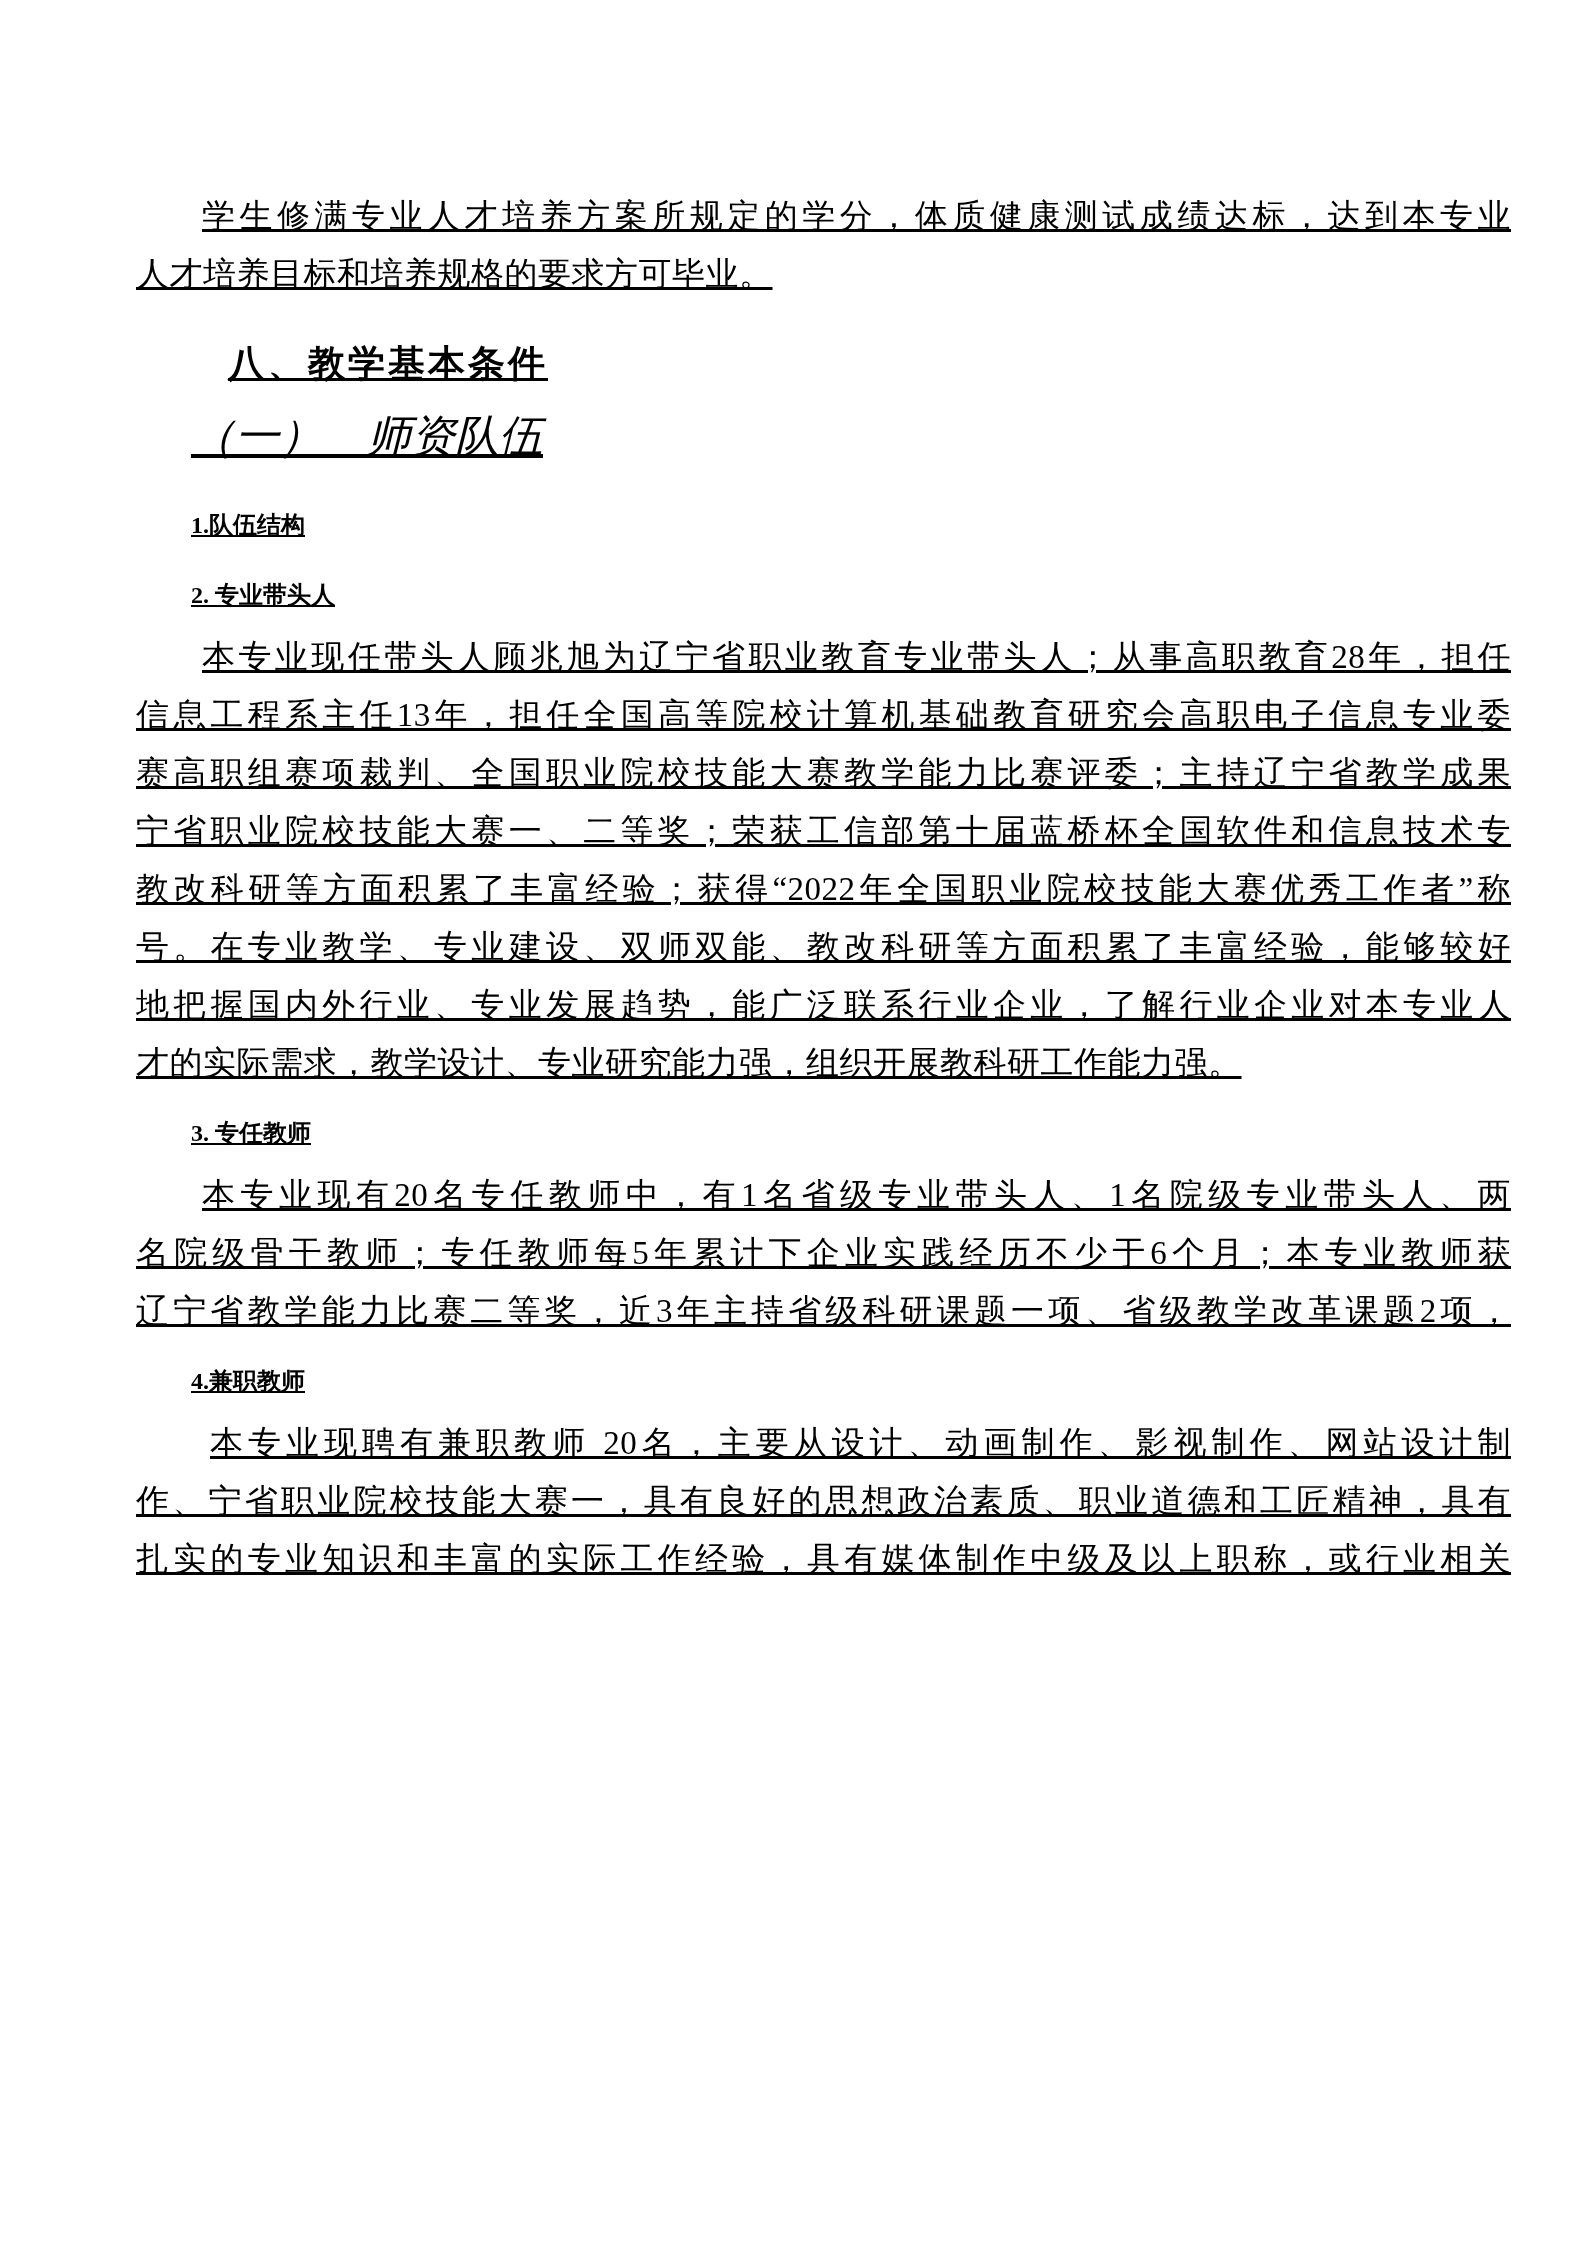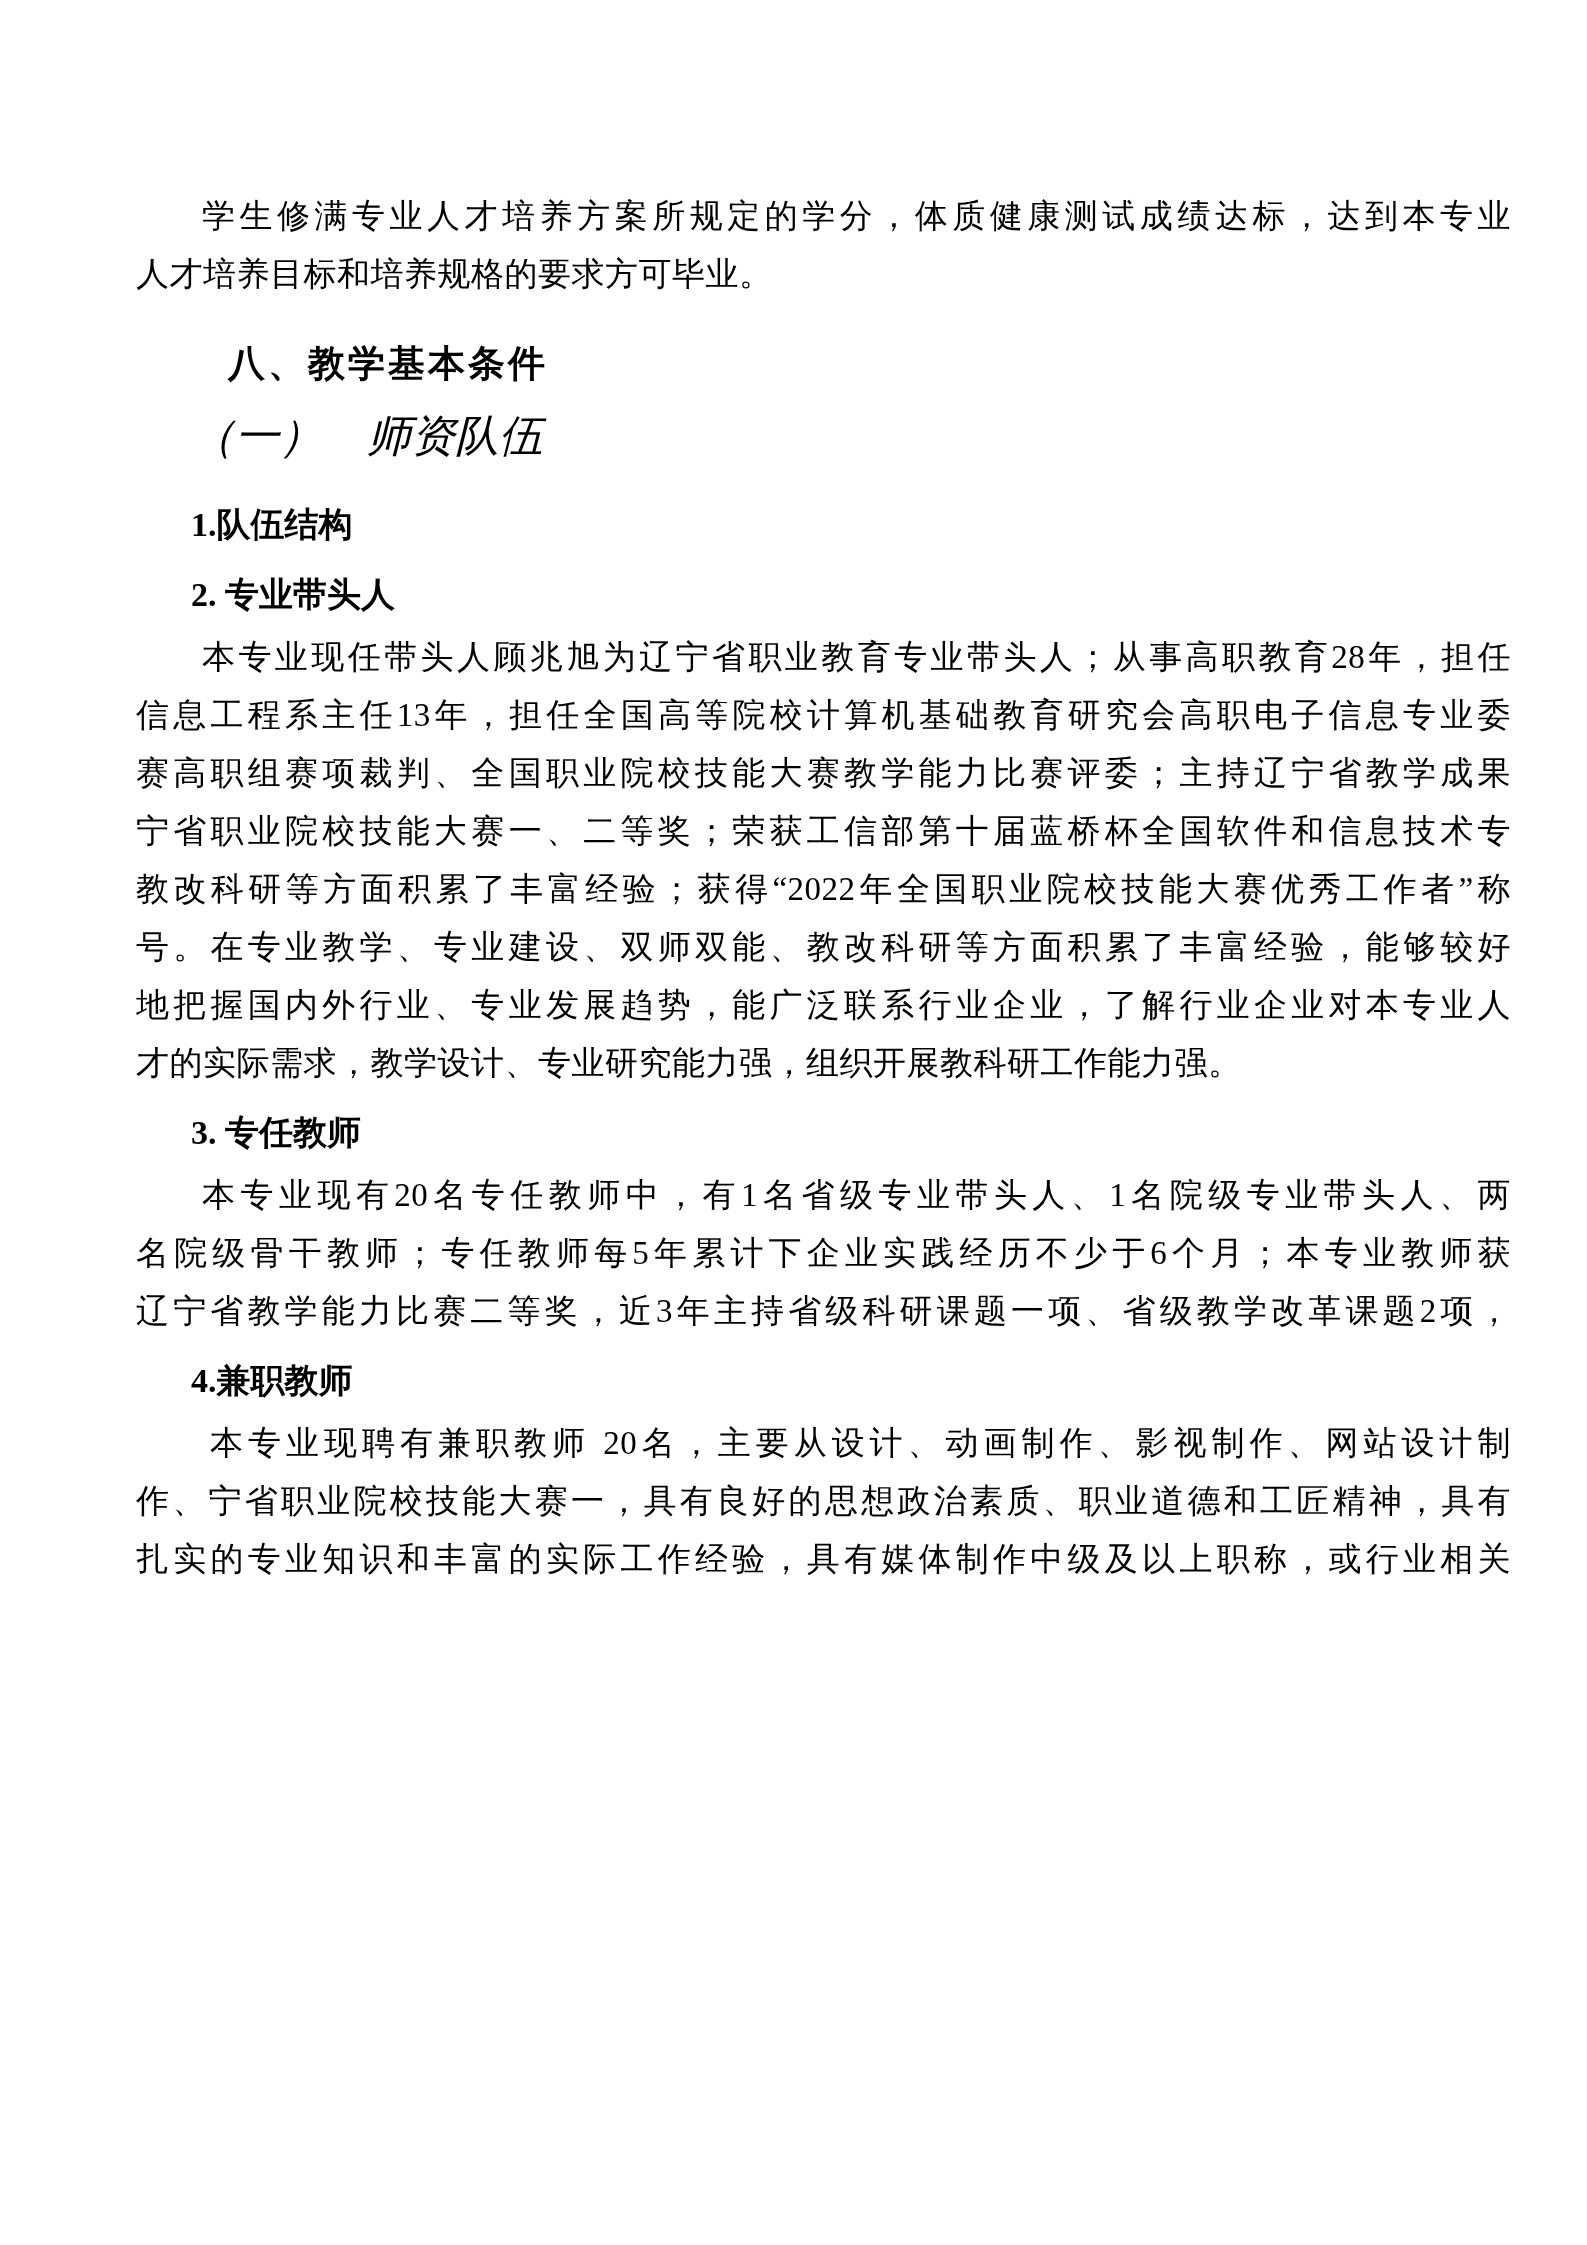--- a/index.html
+++ b/index.html
@@ -10,20 +10,21 @@
   .page {
     position: relative;
     box-sizing: border-box;
     width: 1587px;
     height: 1687px;
     background: #ffffff;
     color: #000000;
     padding: 183px 76px 0 136px;
     overflow: hidden;
     font-family: "Liberation Serif", "DejaVu Serif", serif;
+    text-decoration: underline;
   }
   .para { margin: 4px 0 0 0; }
   .line {
     font-size: 33px;
     line-height: 58px;
     text-align: justify;
     text-align-last: justify;
     letter-spacing: 0.5px;
   }
   .line.first { text-indent: 66px; }
@@ -42,21 +43,21 @@
     font-family: "Liberation Serif", "DejaVu Serif", serif;
     font-style: italic;
     font-size: 44px;
     line-height: 58px;
     margin: 15px 0 0 0;
     text-indent: 55px;
     white-space: pre;
   }
   .h3 {
     font-weight: bold;
-    font-size: 34px;
+    font-size: 24px;
     line-height: 58px;
     margin: 12px 0 0 0;
     text-indent: 55px;
     white-space: pre;
   }
   .h3.mt-lg { margin-top: 30px; }
 </style>
 </head>
 <body>
 

